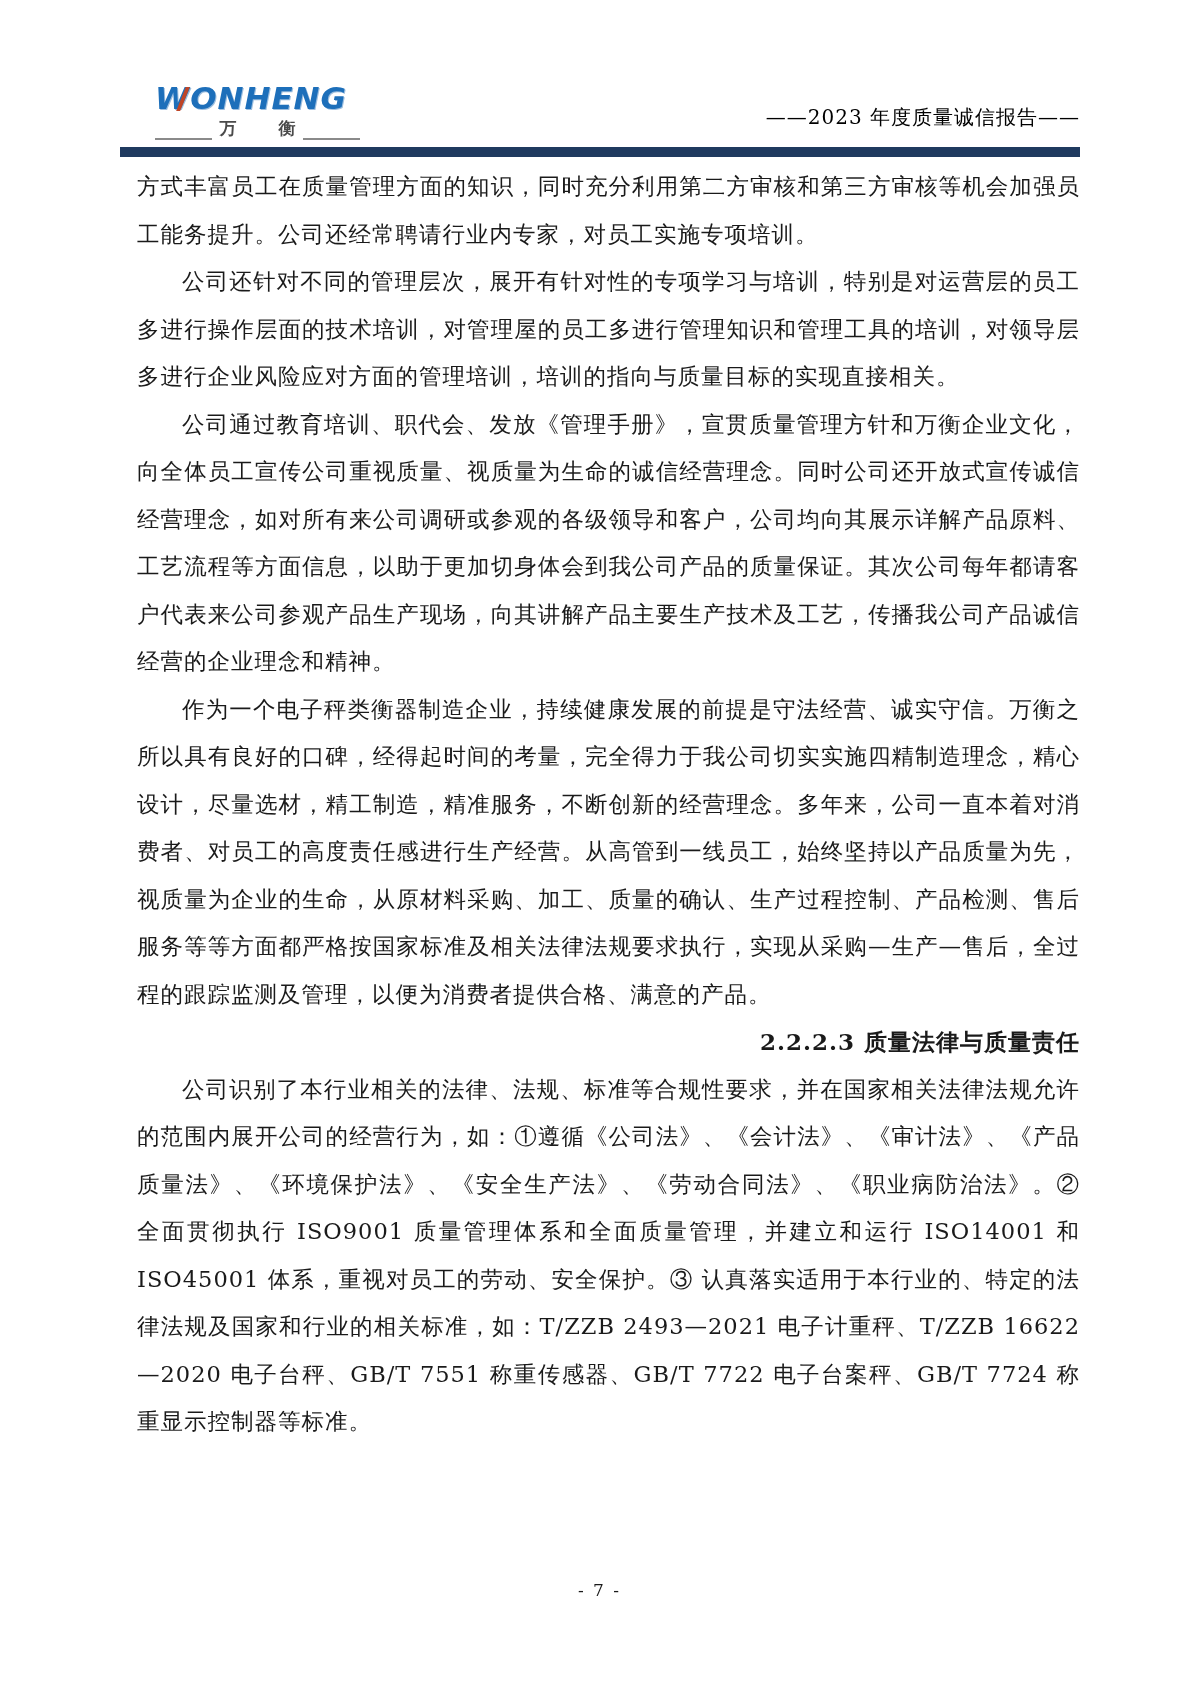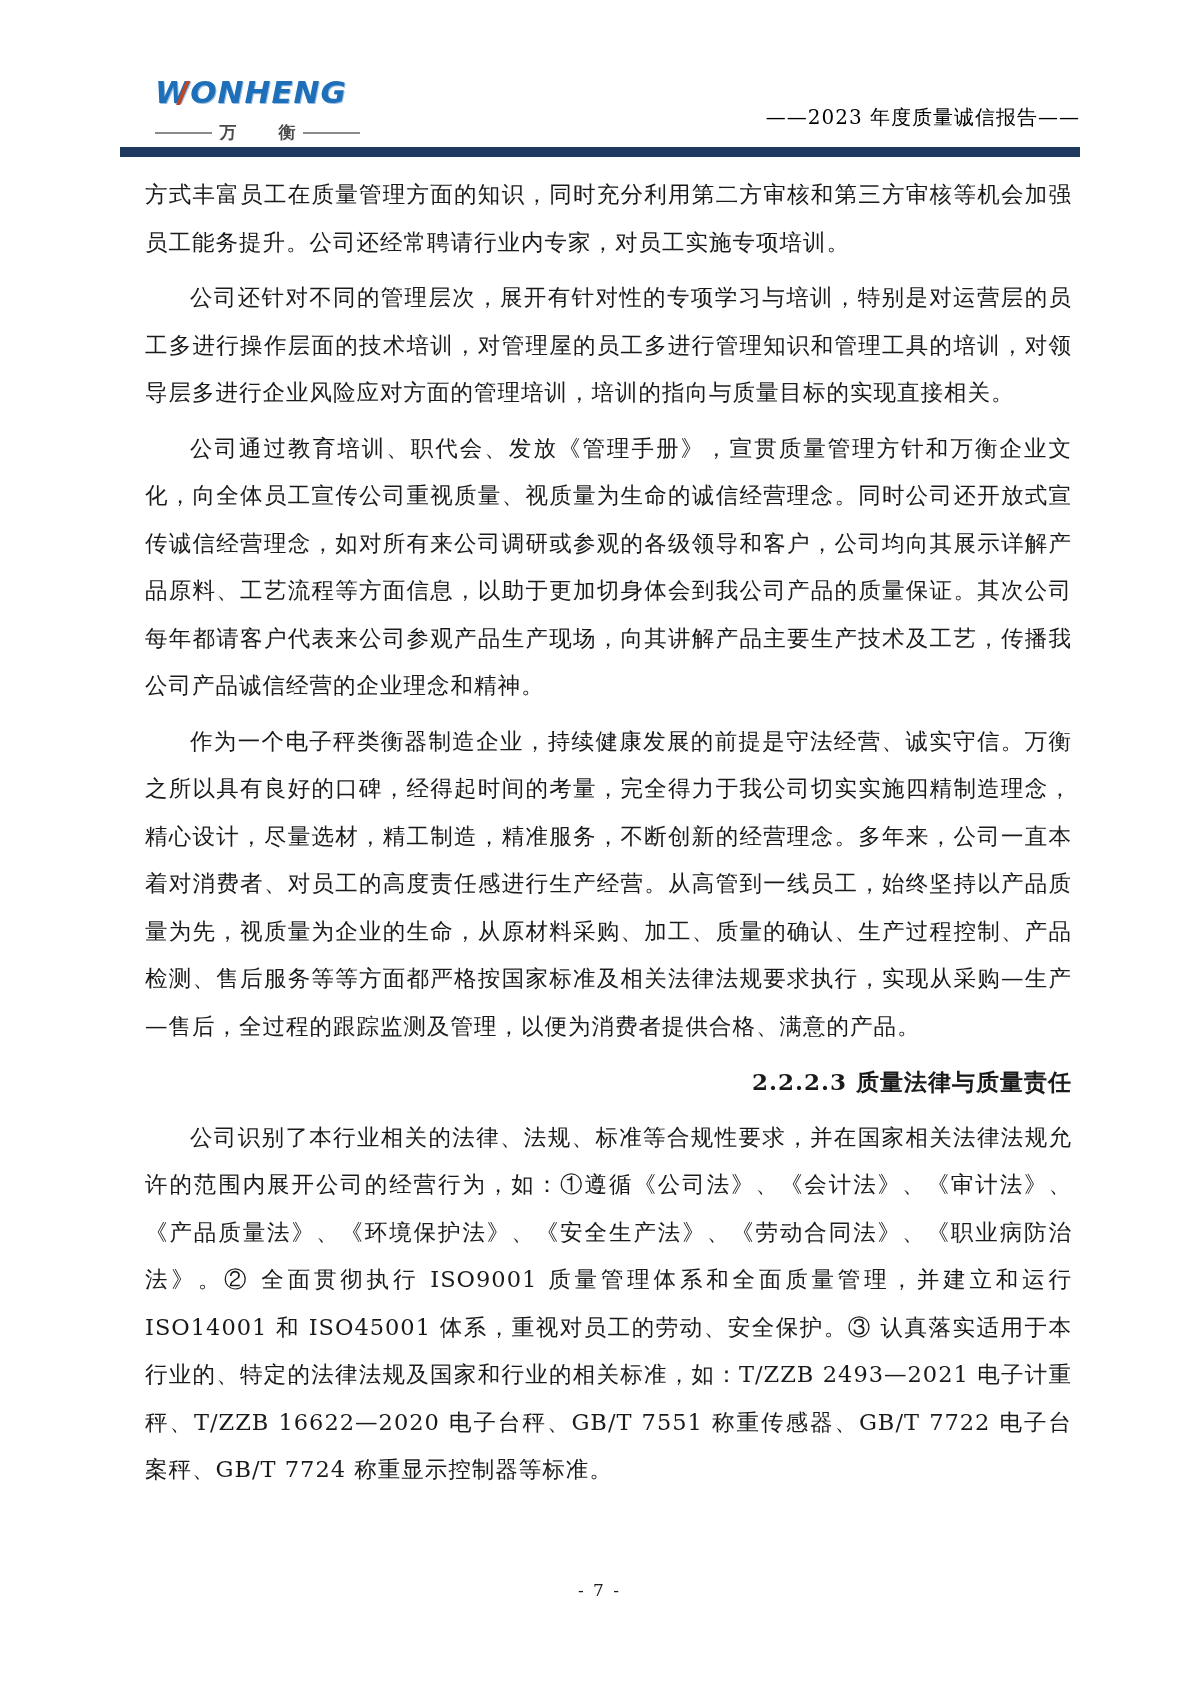--- a/index.html
+++ b/index.html
@@ -11,21 +11,21 @@
     background: #ffffff;
     overflow: hidden;
     font-family: "DejaVu Serif", serif;
     color: #1a1a1a;
   }
 
   
   .logo {
     position: absolute;
     left: 155px;
-    top: 76px;
+    top: 82px;
     width: 210px;
   }
   .logo-en {
     position: relative;
     font-family: "DejaVu Sans", sans-serif;
     font-weight: bold;
     font-style: italic;
     font-size: 31px;
     line-height: 32px;
     letter-spacing: 1px;
@@ -37,22 +37,22 @@
     position: absolute;
     left: 26px;
     top: 5px;
     width: 4px;
     height: 24px;
     background: #bf4527;
     transform: skewX(-22deg);
   }
   .logo-cn {
     display: flex;
-    align-items: center;
-    margin-top: 13px;
+    align-items: flex-end;
+    margin-top: 3px;
     width: 205px;
     font-size: 17px;
     font-weight: bold;
     letter-spacing: 18px;
     color: #4a4a4a;
     white-space: nowrap;
   }
   .logo-cn::before, .logo-cn::after {
     content: "";
     flex: 1;
@@ -81,21 +81,21 @@
   }
 
   
   .content {
     position: absolute;
     left: 137px;
     top: 163px;
     width: 943px;
   }
   .content p, .content h3 {
-    margin: 8px;
+    margin: 0;
     font-size: 22.5px;
     line-height: 47.5px;
     letter-spacing: 1px;
     text-align: justify;
     font-weight: normal;
   }
   .content p.indent { text-indent: 2em; }
   .content h3.heading {
     font-weight: bold;
     text-indent: 2em;

